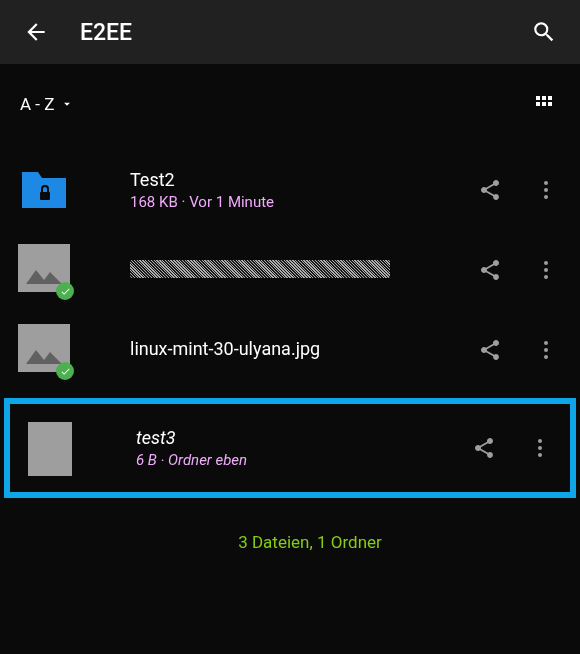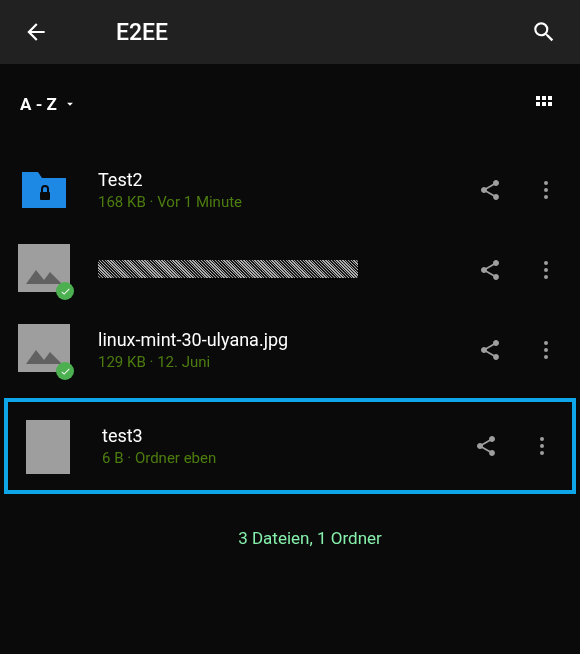--- a/index.html
+++ b/index.html
@@ -10,21 +10,20 @@
       font-family: Roboto, -apple-system, sans-serif;
       color: #fff;
       overflow: hidden;
     }
     .header {
       height: 64px;
       background: #212121;
       display: flex;
       align-items: center;
       padding: 0 16px;
-      gap: 36px;
     }
     .back-btn {
       width: 40px;
       height: 40px;
       display: flex;
       align-items: center;
       justify-content: center;
       cursor: pointer;
     }
     .title {
@@ -46,44 +45,46 @@
       align-items: center;
       justify-content: space-between;
       padding: 24px 20px 16px 20px;
     }
     .sort-dropdown {
       display: flex;
       align-items: center;
       gap: 6px;
       cursor: pointer;
       font-size: 17px;
-      font-weight: 700;
+      font-weight: 400;
     }
     .grid-btn {
       width: 32px;
       height: 32px;
       display: flex;
       align-items: center;
       justify-content: center;
       cursor: pointer;
     }
     .file-list {
       padding: 14px 0 0 0;
     }
     .file-item {
       display: flex;
       align-items: center;
       padding: 14px 18px;
       min-height: 76px;
       position: relative;
+      gap: 32px;
     }
     .file-item.highlighted {
-      border: 4px solid #0ea5e9;
+      border: 6px solid #0ea5e9;
       margin: 8px 4px 0 4px;
       padding: 18px 14px;
+      font-style: italic;
     }
     .file-icon-wrap {
       width: 52px;
       height: 52px;
       position: relative;
       flex-shrink: 0;
     }
     .folder-icon {
       width: 52px;
       height: 48px;
@@ -130,38 +131,38 @@
     }
     .file-name.redacted {
       background: repeating-linear-gradient(45deg, #222, #222 1px, #aaa 1px, #aaa 2px);
       height: 18px;
       width: 260px;
       border-radius: 2px;
       filter: blur(0.4px) contrast(1.1);
     }
     .file-meta {
       font-size: 15px;
-      color: #4d7c0f;
+      color: #f0abfc;
     }
     .file-actions {
       display: flex;
       align-items: center;
       gap: 24px;
     }
     .share-btn, .more-btn {
       width: 32px;
       height: 32px;
       display: flex;
       align-items: center;
       justify-content: center;
       cursor: pointer;
     }
     .summary {
       text-align: center;
-      color: #86efac;
+      color: #84cc16;
       font-size: 17px;
       margin-top: 34px;
       padding-left: 40px;
     }
   </style>
 </head>
 <body>
 
 <div class="header">
   <div class="back-btn">
@@ -263,23 +264,20 @@
         </svg>
       </div>
       <div class="sync-badge">
         <svg width="11" height="11" viewBox="0 0 24 24" fill="#fff">
             <path d="M9 16.17L4.83 12l-1.42 1.41L9 19 21 7l-1.41-1.41z"></path>
           </svg>
       </div>
     </div>
     <div class="file-info">
       <div class="file-name">linux-mint-30-ulyana.jpg</div>
-      <div class="file-meta">
-        <span>129 KB</span> · <span>12. Juni</span>
-      </div>
     </div>
     <div class="file-actions">
       <div class="share-btn">
         <svg width="24" height="24" viewBox="0 0 24 24" fill="#9e9e9e">
           <path d="M18 16.08c-.76 0-1.44.3-1.96.77L8.91 12.7c.05-.23.09-.46.09-.7s-.04-.47-.09-.7l7.05-4.11c.54.5 1.25.81 2.04.81 1.66 0 3-1.34 3-3s-1.34-3-3-3-3 1.34-3 3c0 .24.04.47.09.7L8.04 9.81C7.5 9.31 6.79 9 6 9c-1.66 0-3 1.34-3 3s1.34 3 3 3c.79 0 1.5-.31 2.04-.81l7.12 4.16c-.05.21-.08.43-.08.65 0 1.61 1.31 2.92 2.92 2.92 1.61 0 2.92-1.31 2.92-2.92s-1.31-2.92-2.92-2.92z"></path>
         </svg>
       </div>
       <div class="more-btn">
         <svg width="24" height="24" viewBox="0 0 24 24" fill="#9e9e9e">
           <circle cx="12" cy="5" r="2"></circle>

